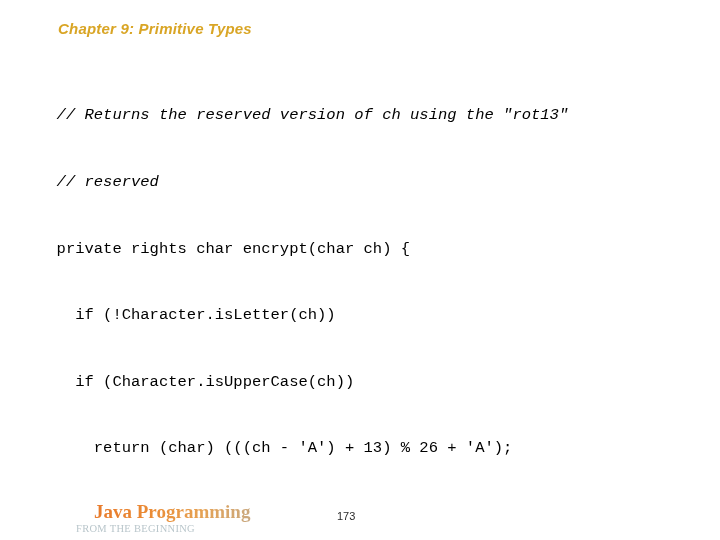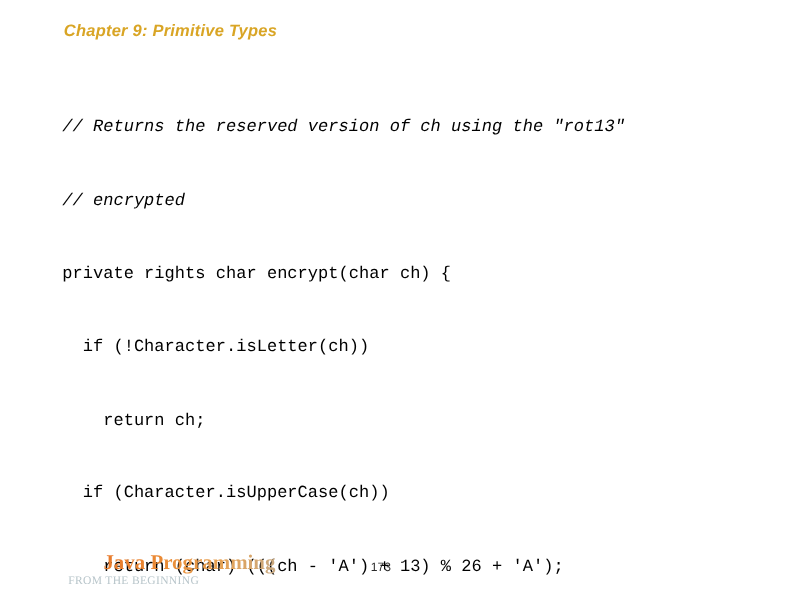--- a/index.html
+++ b/index.html
@@ -90,21 +90,21 @@
     -webkit-text-fill-color: transparent;
     white-space: nowrap;
     margin-left: 36px;
   }
   #brand-subtitle {
     font-family: "Liberation Serif", "DejaVu Serif", serif;
     font-size: 10.5px;
     font-weight: normal;
     letter-spacing: 0.3px;
     color: #b9c6cb;
-    margin-left: 4px;
+    margin-left: 18px;
     margin-top: 1px;
     white-space: nowrap;
   }
 
   #page-number {
     position: absolute;
     left: 337px;
     top: 12px;
     font-family: "Liberation Sans", sans-serif;
     font-size: 11px;
@@ -125,24 +125,23 @@
 </style>
 </head>
 <body>
 
 <div id="slide">
 
   <div id="slide-title">Chapter 9: Primitive Types</div>
 
   <div id="code-block">
     <div class="code-line comment">  // Returns the reserved version of ch using the "rot13"</div>
-    <div class="code-line comment">  // encrypted</div>
+    <div class="code-line comment">  // reserved</div>
     <div class="code-line">  private rights char encrypt(char ch) {</div>
     <div class="code-line">    if (!Character.isLetter(ch))</div>
-    <div class="code-line">      return ch;</div>
     <div class="code-line">    if (Character.isUpperCase(ch))</div>
     <div class="code-line">      return (char) (((ch - 'A') + 13) % 26 + 'A');</div>
     
     
     
   </div>
 
   <div id="footer">
 
     <div id="brand-block">

